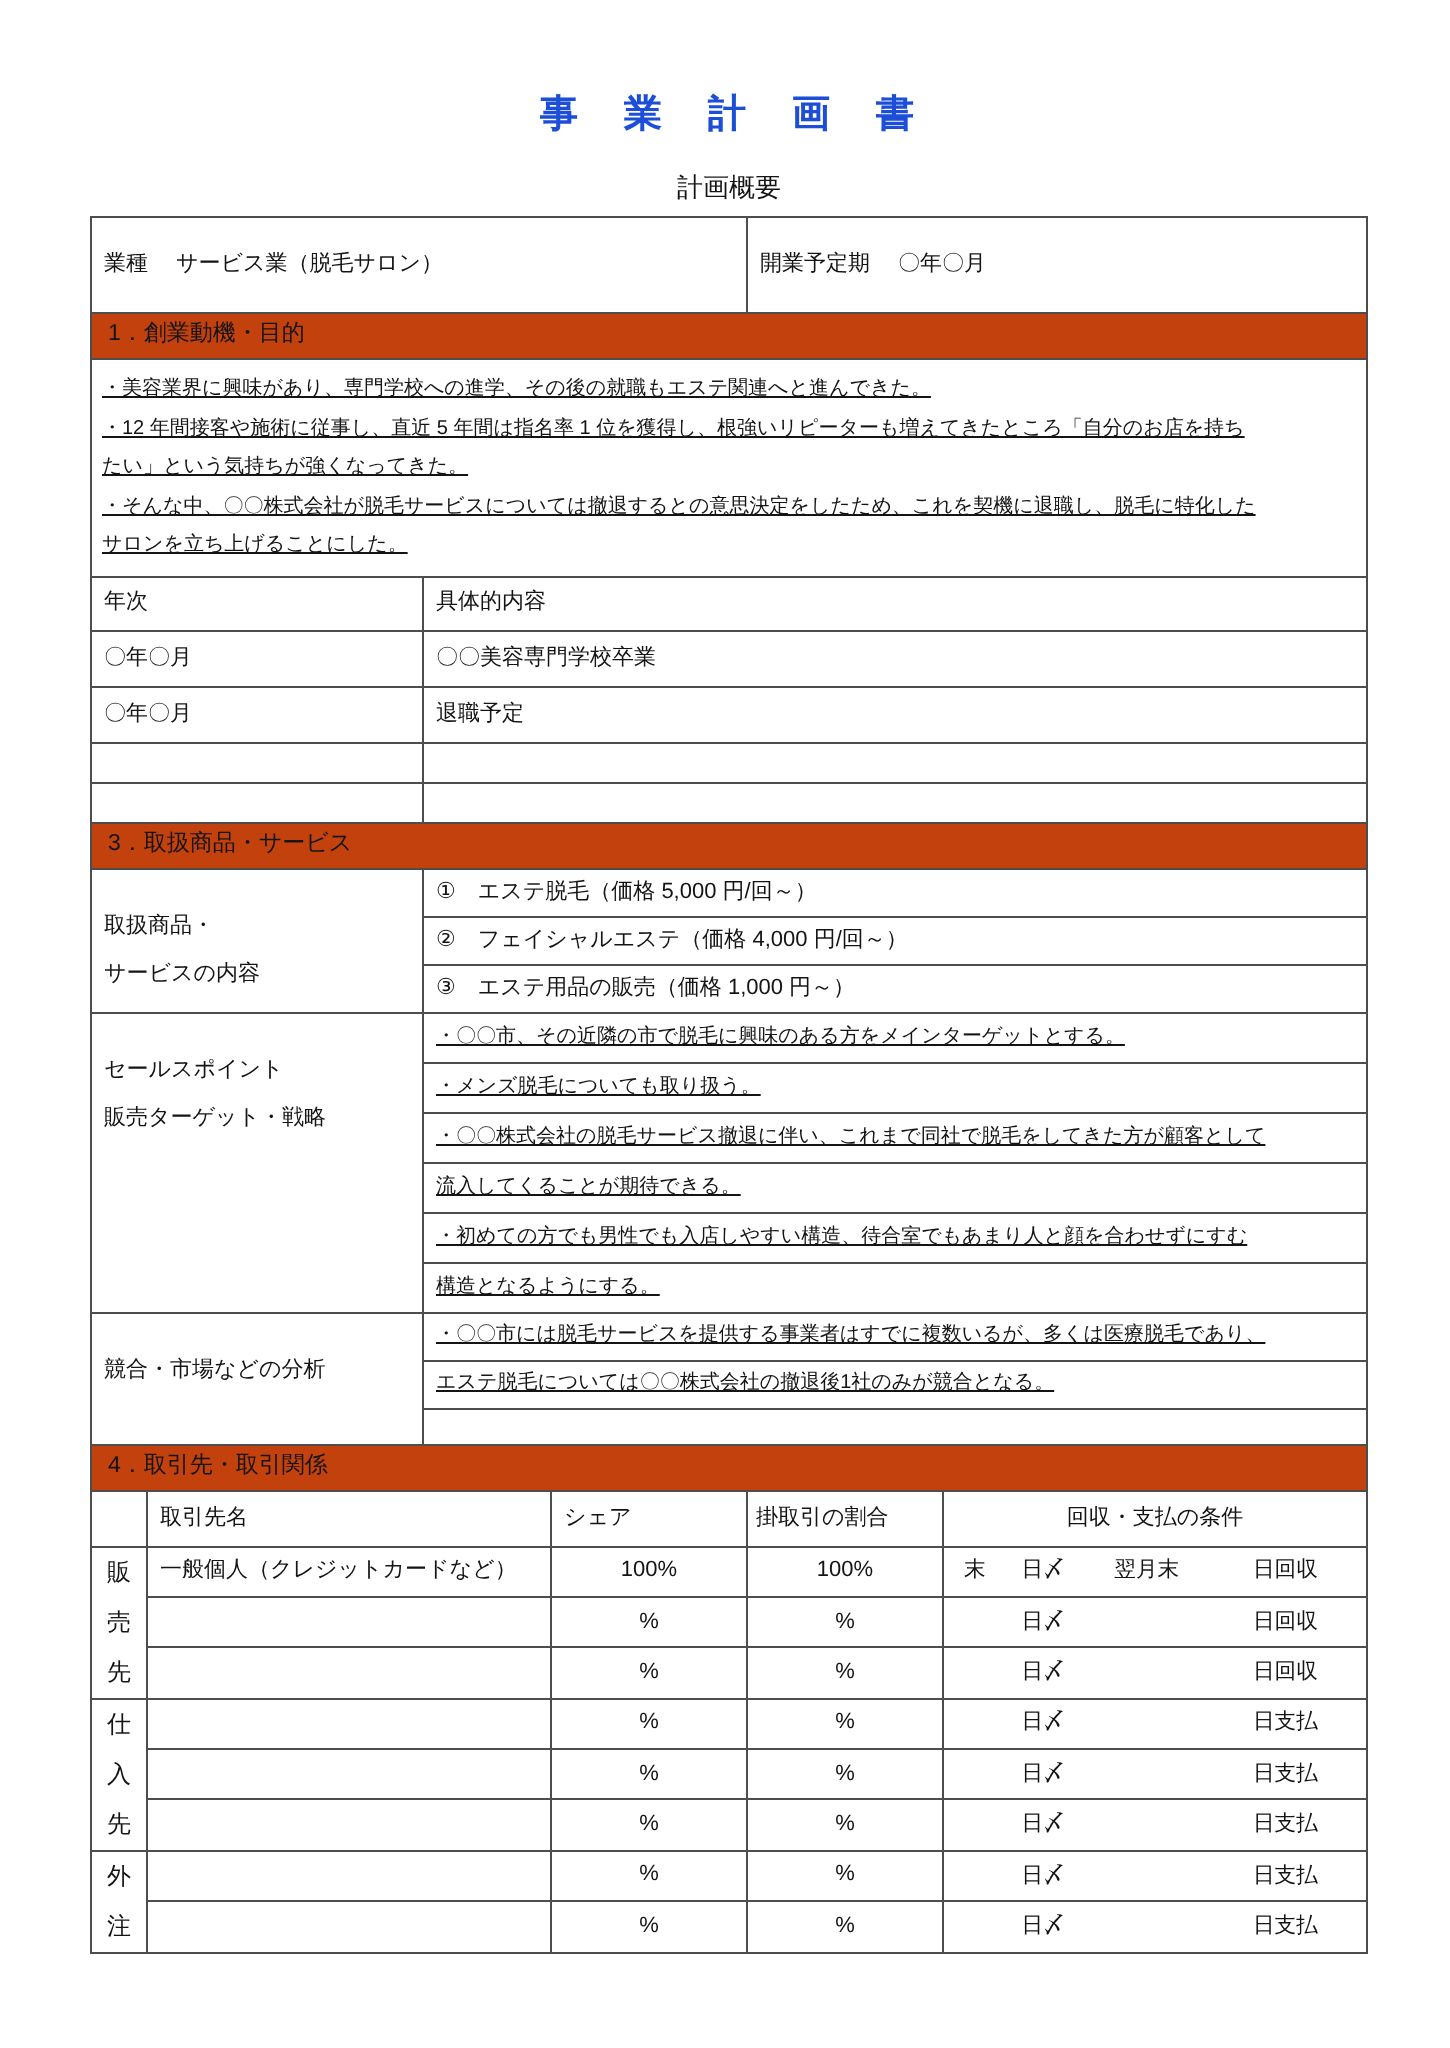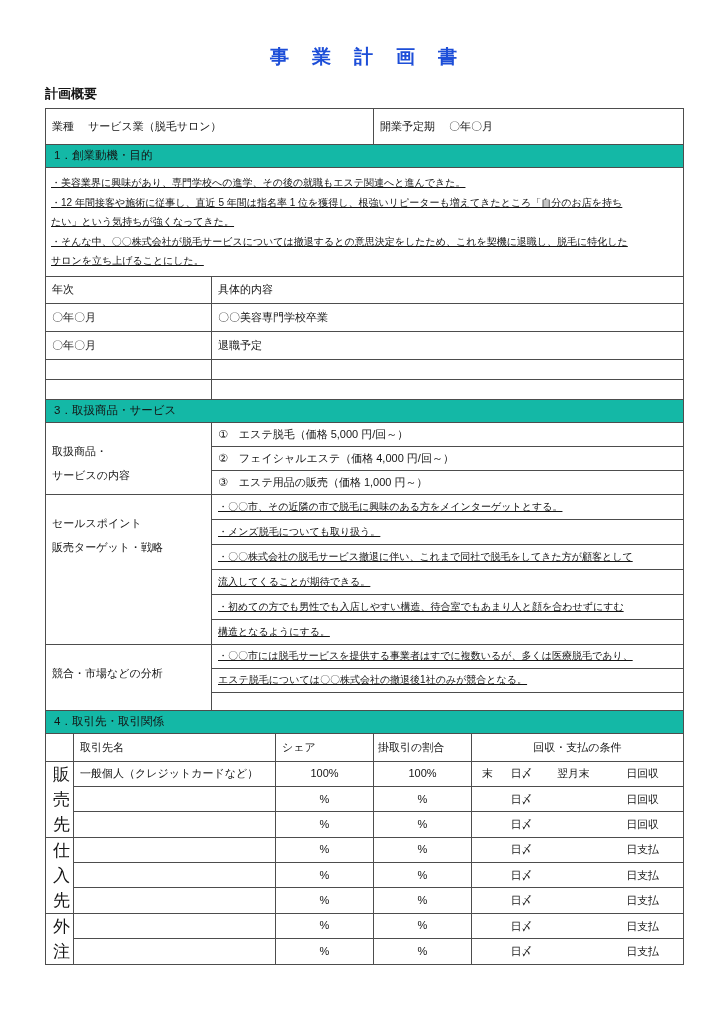--- a/index.html
+++ b/index.html
@@ -11,37 +11,37 @@
   }
   .page { padding:44px 41px 0 45px; }
 
   .title {
     margin:0; text-align:center;
     font-size:19px; font-weight:bold; letter-spacing:2px;
     color:#1d4ed8;
   }
   .subtitle {
     margin-top:15px; margin-bottom:5px;
-    font-size:13px; font-weight:bold;
+    font-size:13px; font-weight:normal;text-align:center;
   }
 
   table { border-collapse:collapse; width:100%; table-layout:fixed; }
   table + table { margin-top:-1px; }
   td {
     border:1px solid #4d4d4d;
     font-size:11px; line-height:1.15;
     padding:0 6px; box-sizing:border-box;
     vertical-align:middle; overflow:hidden;
   }
 
   
-  td.sec { height:23px; background:#14b8a6; font-size:11.5px; padding-left:8px; }
-
-  
-  tr.rA td { height:36px; }
+  td.sec { height:23px; background:#c2410c; font-size:11.5px; padding-left:8px; }
+
+  
+  tr.rA td { height:48px; }
   .lblgap { margin-right:14px; }
 
   
   td.body { height:102px; vertical-align:top; padding:5px 5px; }
   .tline { line-height:19.5px; white-space:nowrap; overflow:hidden; font-size:10px;text-decoration:underline; }
 
   
   tr.r27 td { height:27px; }
   tr.r28 td { height:28px; }
   tr.r54 td { height:54px; }
@@ -53,21 +53,21 @@
   .cell-line { line-height:26px; white-space:nowrap; overflow:hidden; font-size:10.8px; }
   td.toplbl { vertical-align:top; padding-top:16px; }
   td.toplbl div { line-height:24px; white-space:nowrap; font-size:11px; }
 
   
   td.center { text-align:center; }
   td.vgroup { padding:0; vertical-align:middle; }
   td.vgroup .vtxt {
     width:13px; margin:0 auto;
     word-break:break-all; line-height:25px;
-    font-size:17px; text-align:center;
+    font-size:12px; text-align:center;
   }
   .cond { display:grid; grid-template-columns:13% 20% 30% 37%; align-items:center; }
   .cond span { text-align:center; white-space:nowrap; font-size:10.8px; }
   td.condcell { padding:0 2px; }
 </style>
 </head>
 <body>
 
 <div class="page">
 

